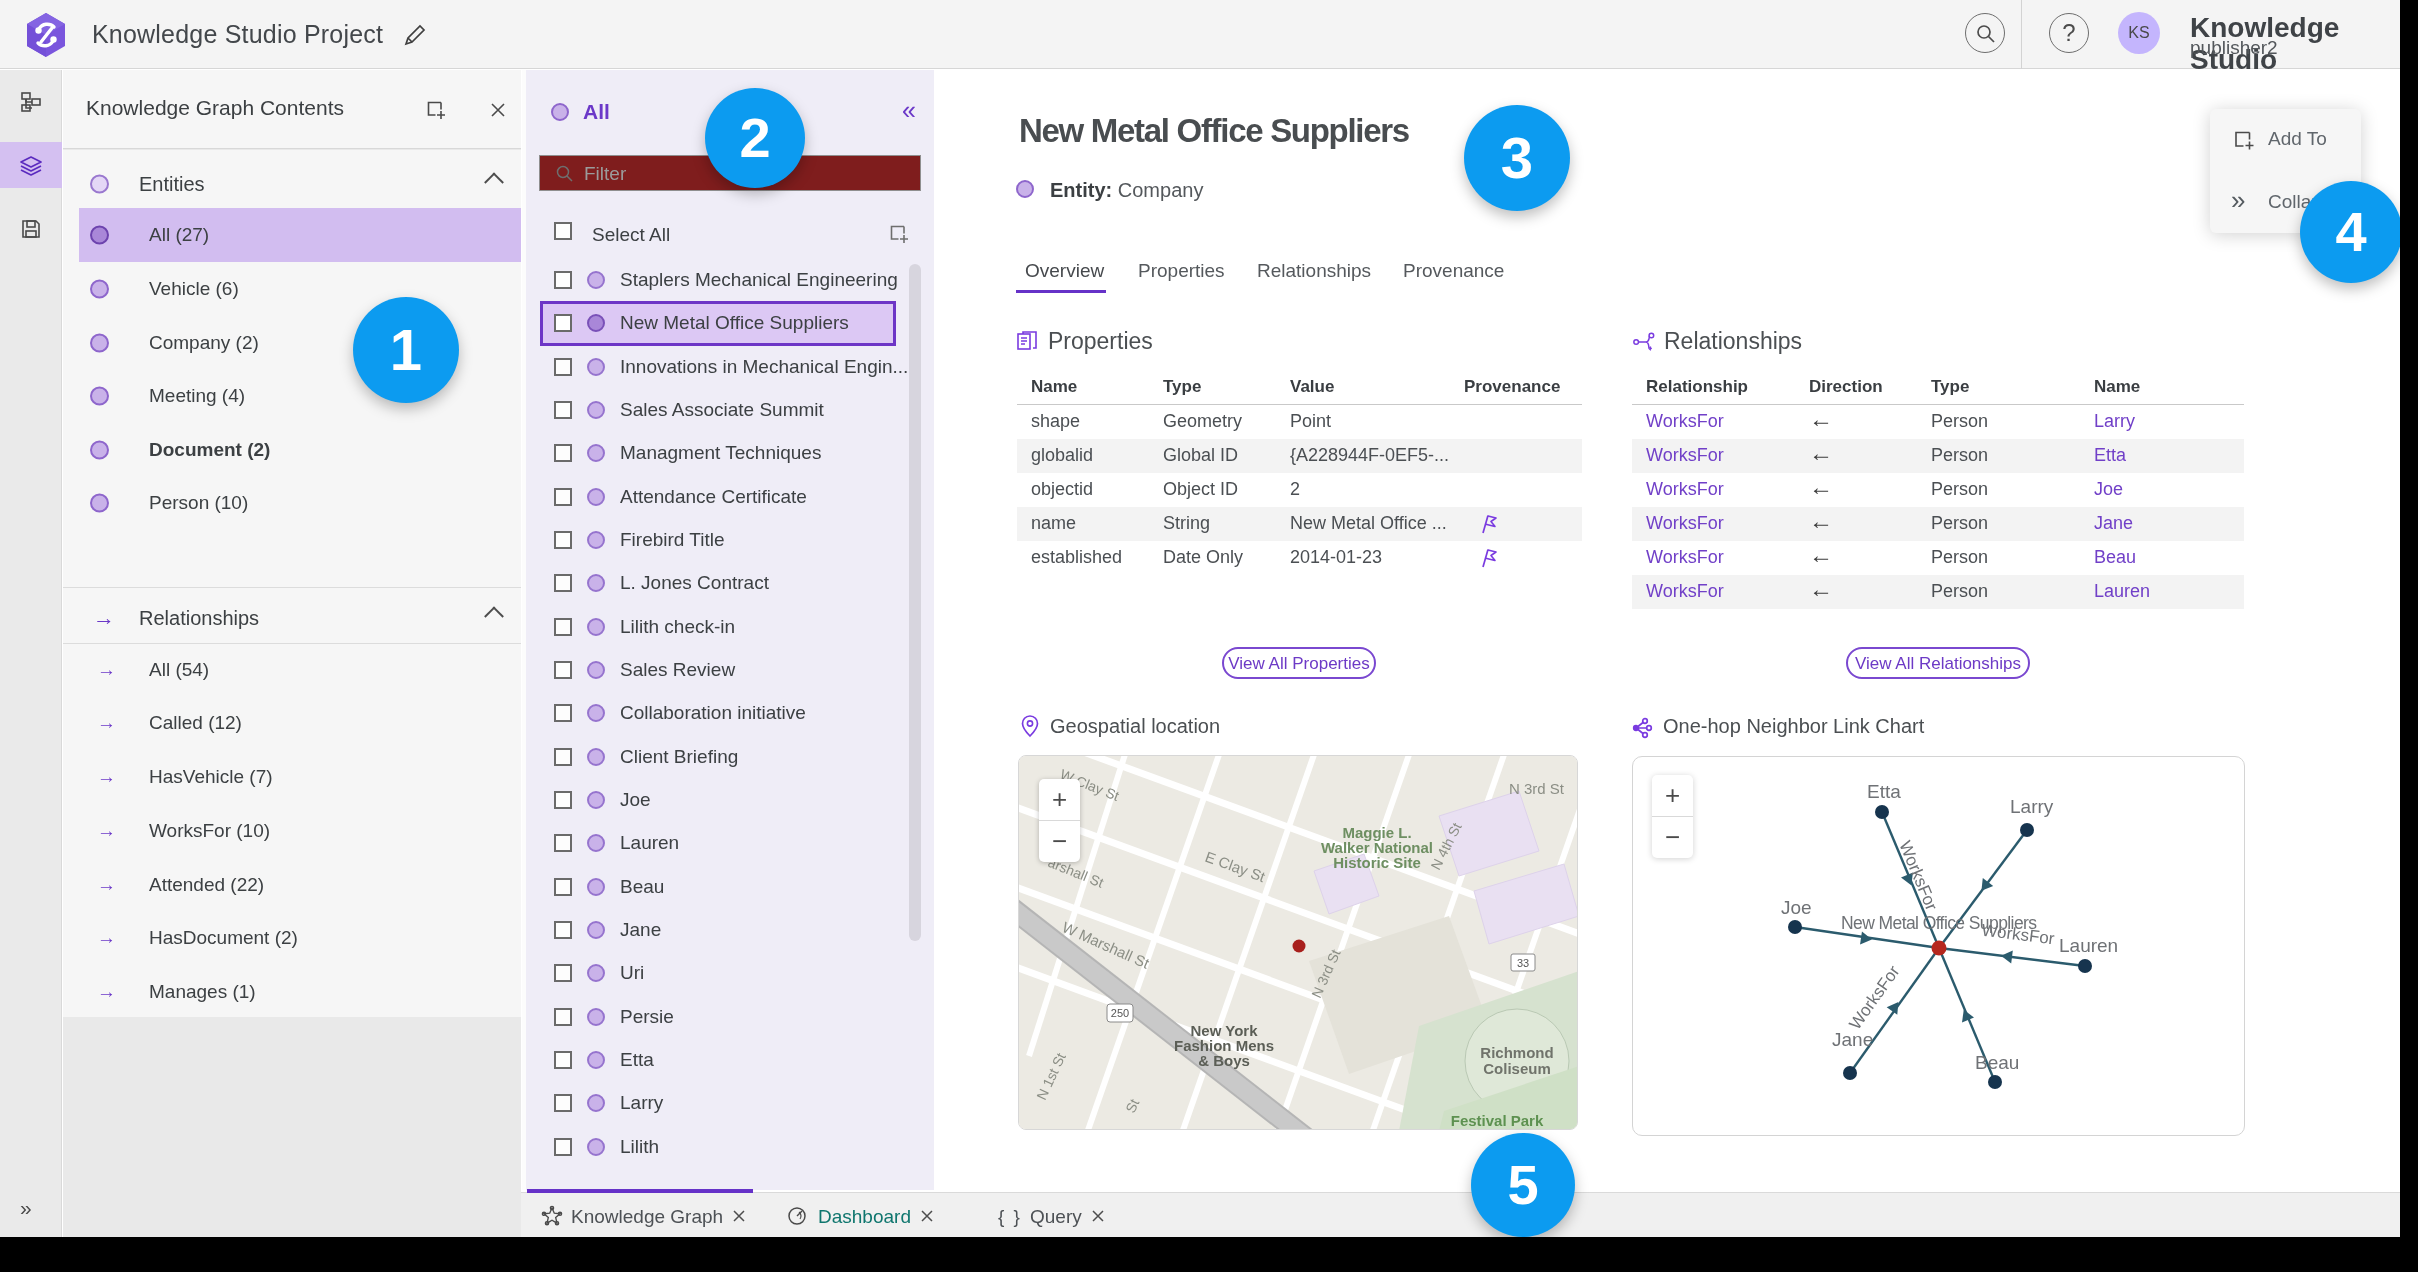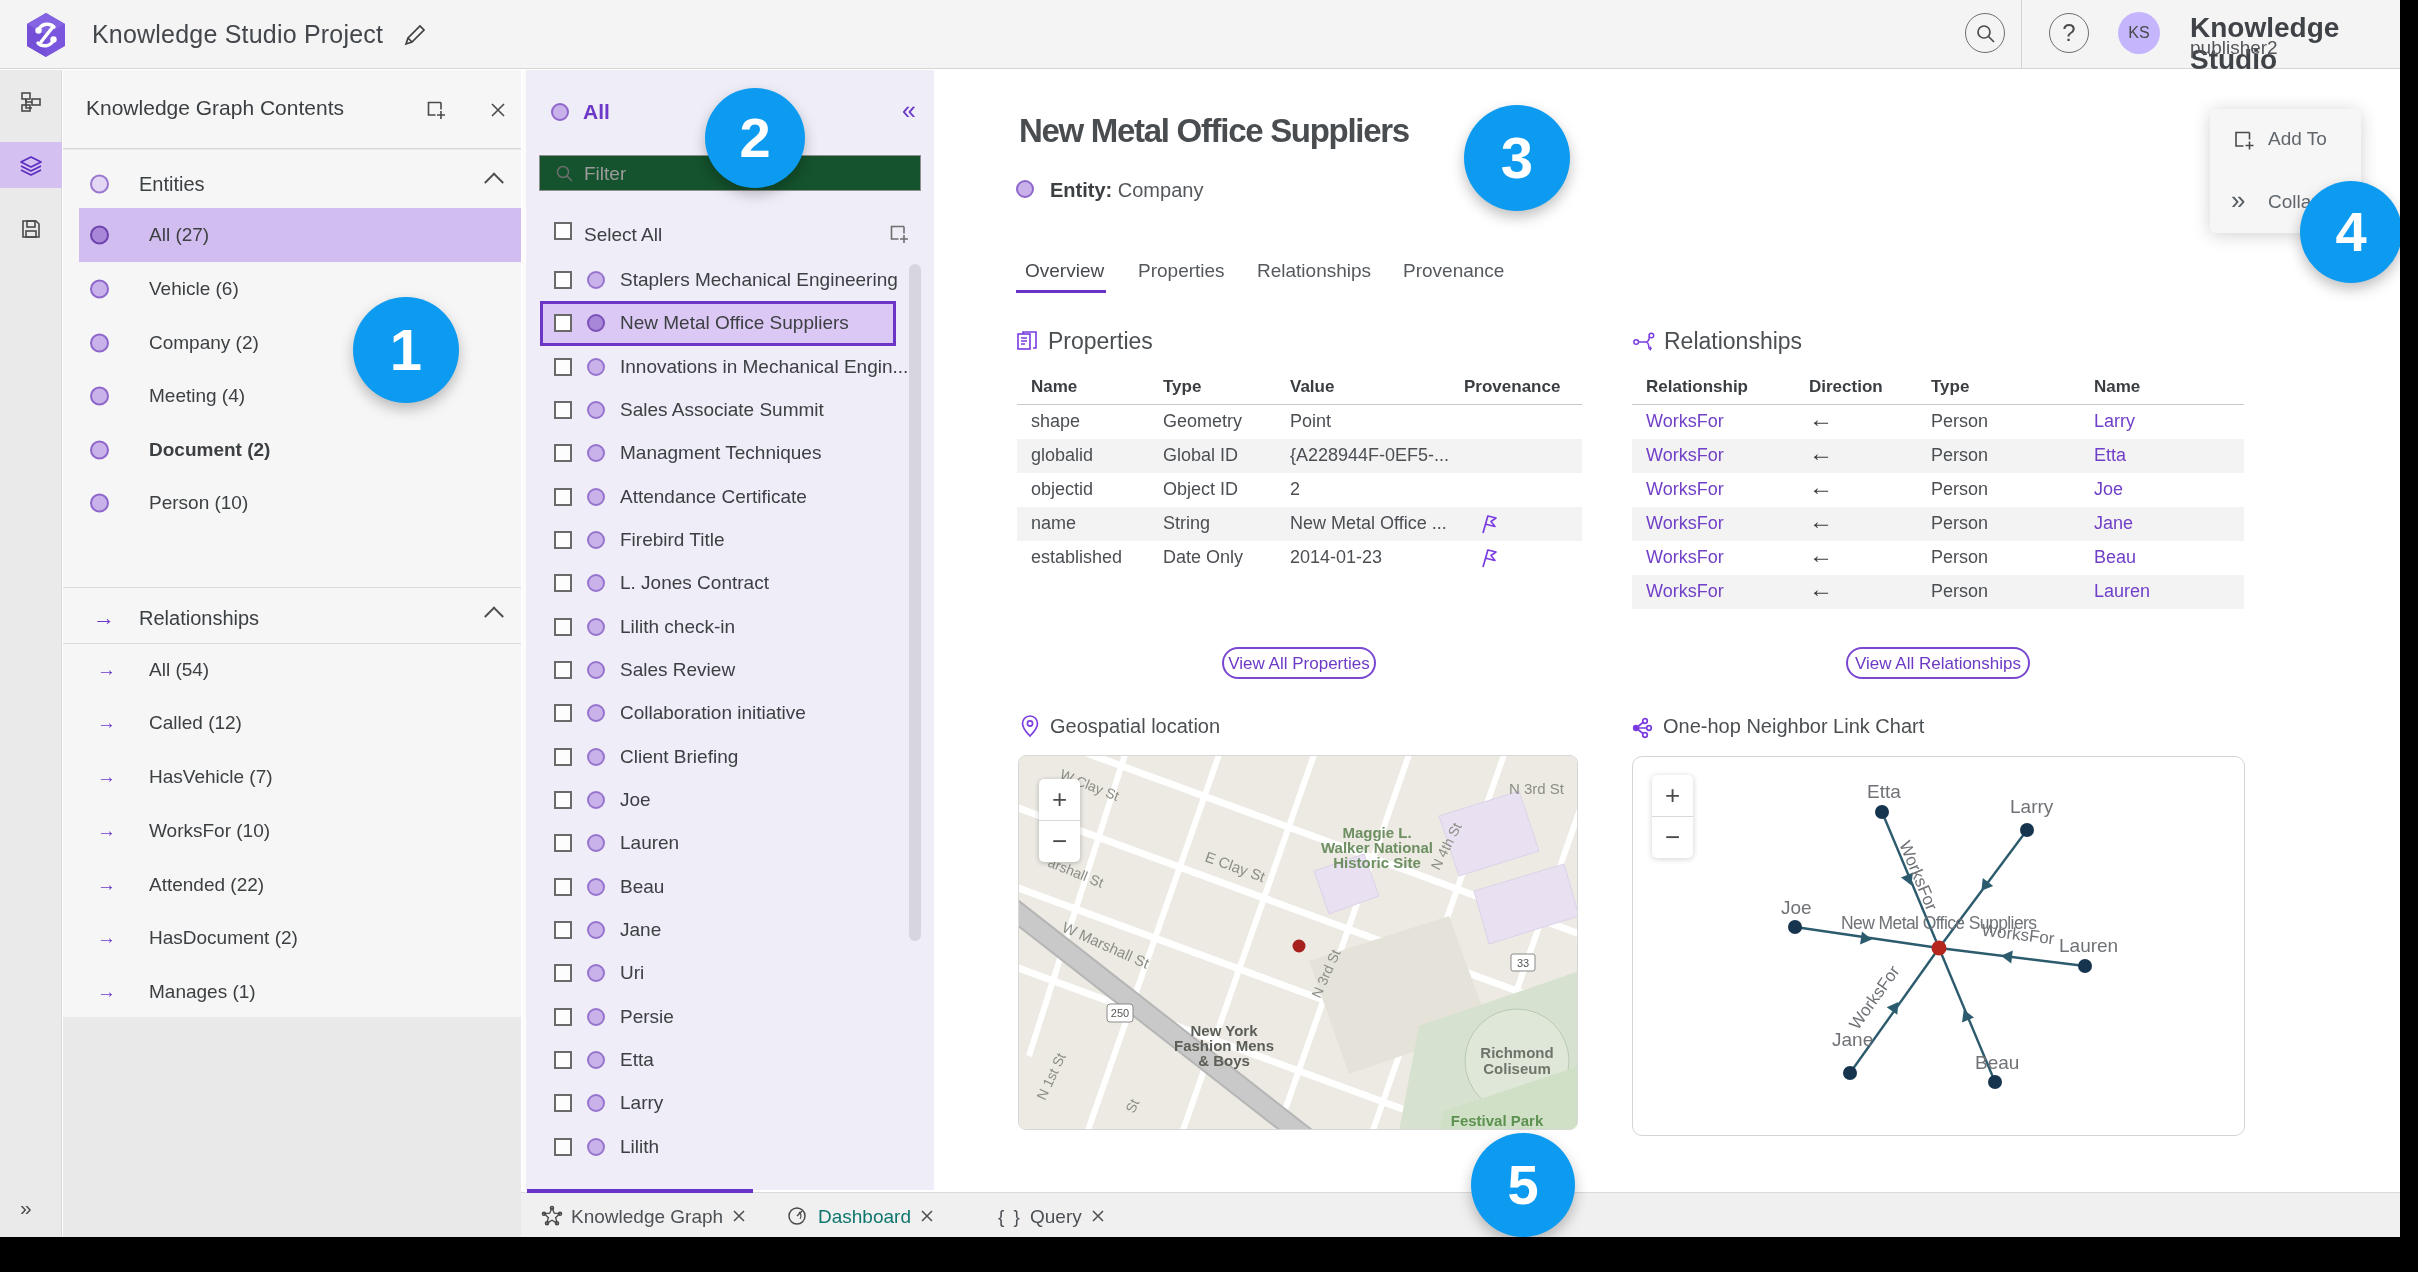--- a/index.html
+++ b/index.html
@@ -195,29 +195,29 @@
           <div class="txt">Manages (1)</div>
         </div>
     </div>
   </div>
 
   <div id="gapstrip"></div>
   <div id="mpanel">
     <div class="ecirc" style="left:25px;top:33px;width:18px;height:18px;transform:none"></div>
     <div class="abs" style="left:57px;top:30px;font-size:21px;font-weight:bold;color:#6b38c8">All</div>
     <div class="abs" style="left:376px;top:26px;font-size:25px;color:#6b38c8">«</div>
-    <div class="abs" style="left:13px;top:85px;width:382px;height:36px;background:#14532d;border:1px solid #8f8f8f">
+    <div class="abs" style="left:13px;top:85px;width:382px;height:36px;background:#7f1d1d;border:1px solid #8f8f8f">
       <svg class="abs" style="left:15px;top:8px" width="19" height="19" viewBox="0 0 19 19">
         <circle cx="8" cy="8" r="5.5" fill="none" stroke="#6e6e6e" stroke-width="1.5"></circle>
         <line x1="12" y1="12" x2="17" y2="17" stroke="#6e6e6e" stroke-width="1.5"></line>
       </svg>
       <div class="abs" style="left:44px;top:7px;font-size:19px;color:#9b9b9b">Filter</div>
     </div>
     <div class="cb" style="top:152px;transform:none;"></div>
-    <div class="abs" style="left:58px;top:154px;font-size:19px;color:#3c4043">Select All</div>
+    <div class="abs" style="left:66px;top:154px;font-size:19px;color:#3c4043">Select All</div>
     <svg class="abs" style="left:362px;top:153px" width="22" height="22" viewBox="0 0 22 22">
       <path d="M16 3.5 H3.5 V16 H10.5 M16 3.5 V10.5" fill="none" stroke="#6e6e6e" stroke-width="1.6"></path>
       <path d="M16 12 V20 M12 16 H20" stroke="#6e6e6e" stroke-width="1.6"></path>
     </svg>
 <div class="mrow" style="top:188.5px;">
         <div class="cb"></div>
         <div class="mcirc"></div>
         <div class="txt">Staplers Mechanical Engineering</div>
       </div>
 <div class="mrow" style="top:231.8px;">

